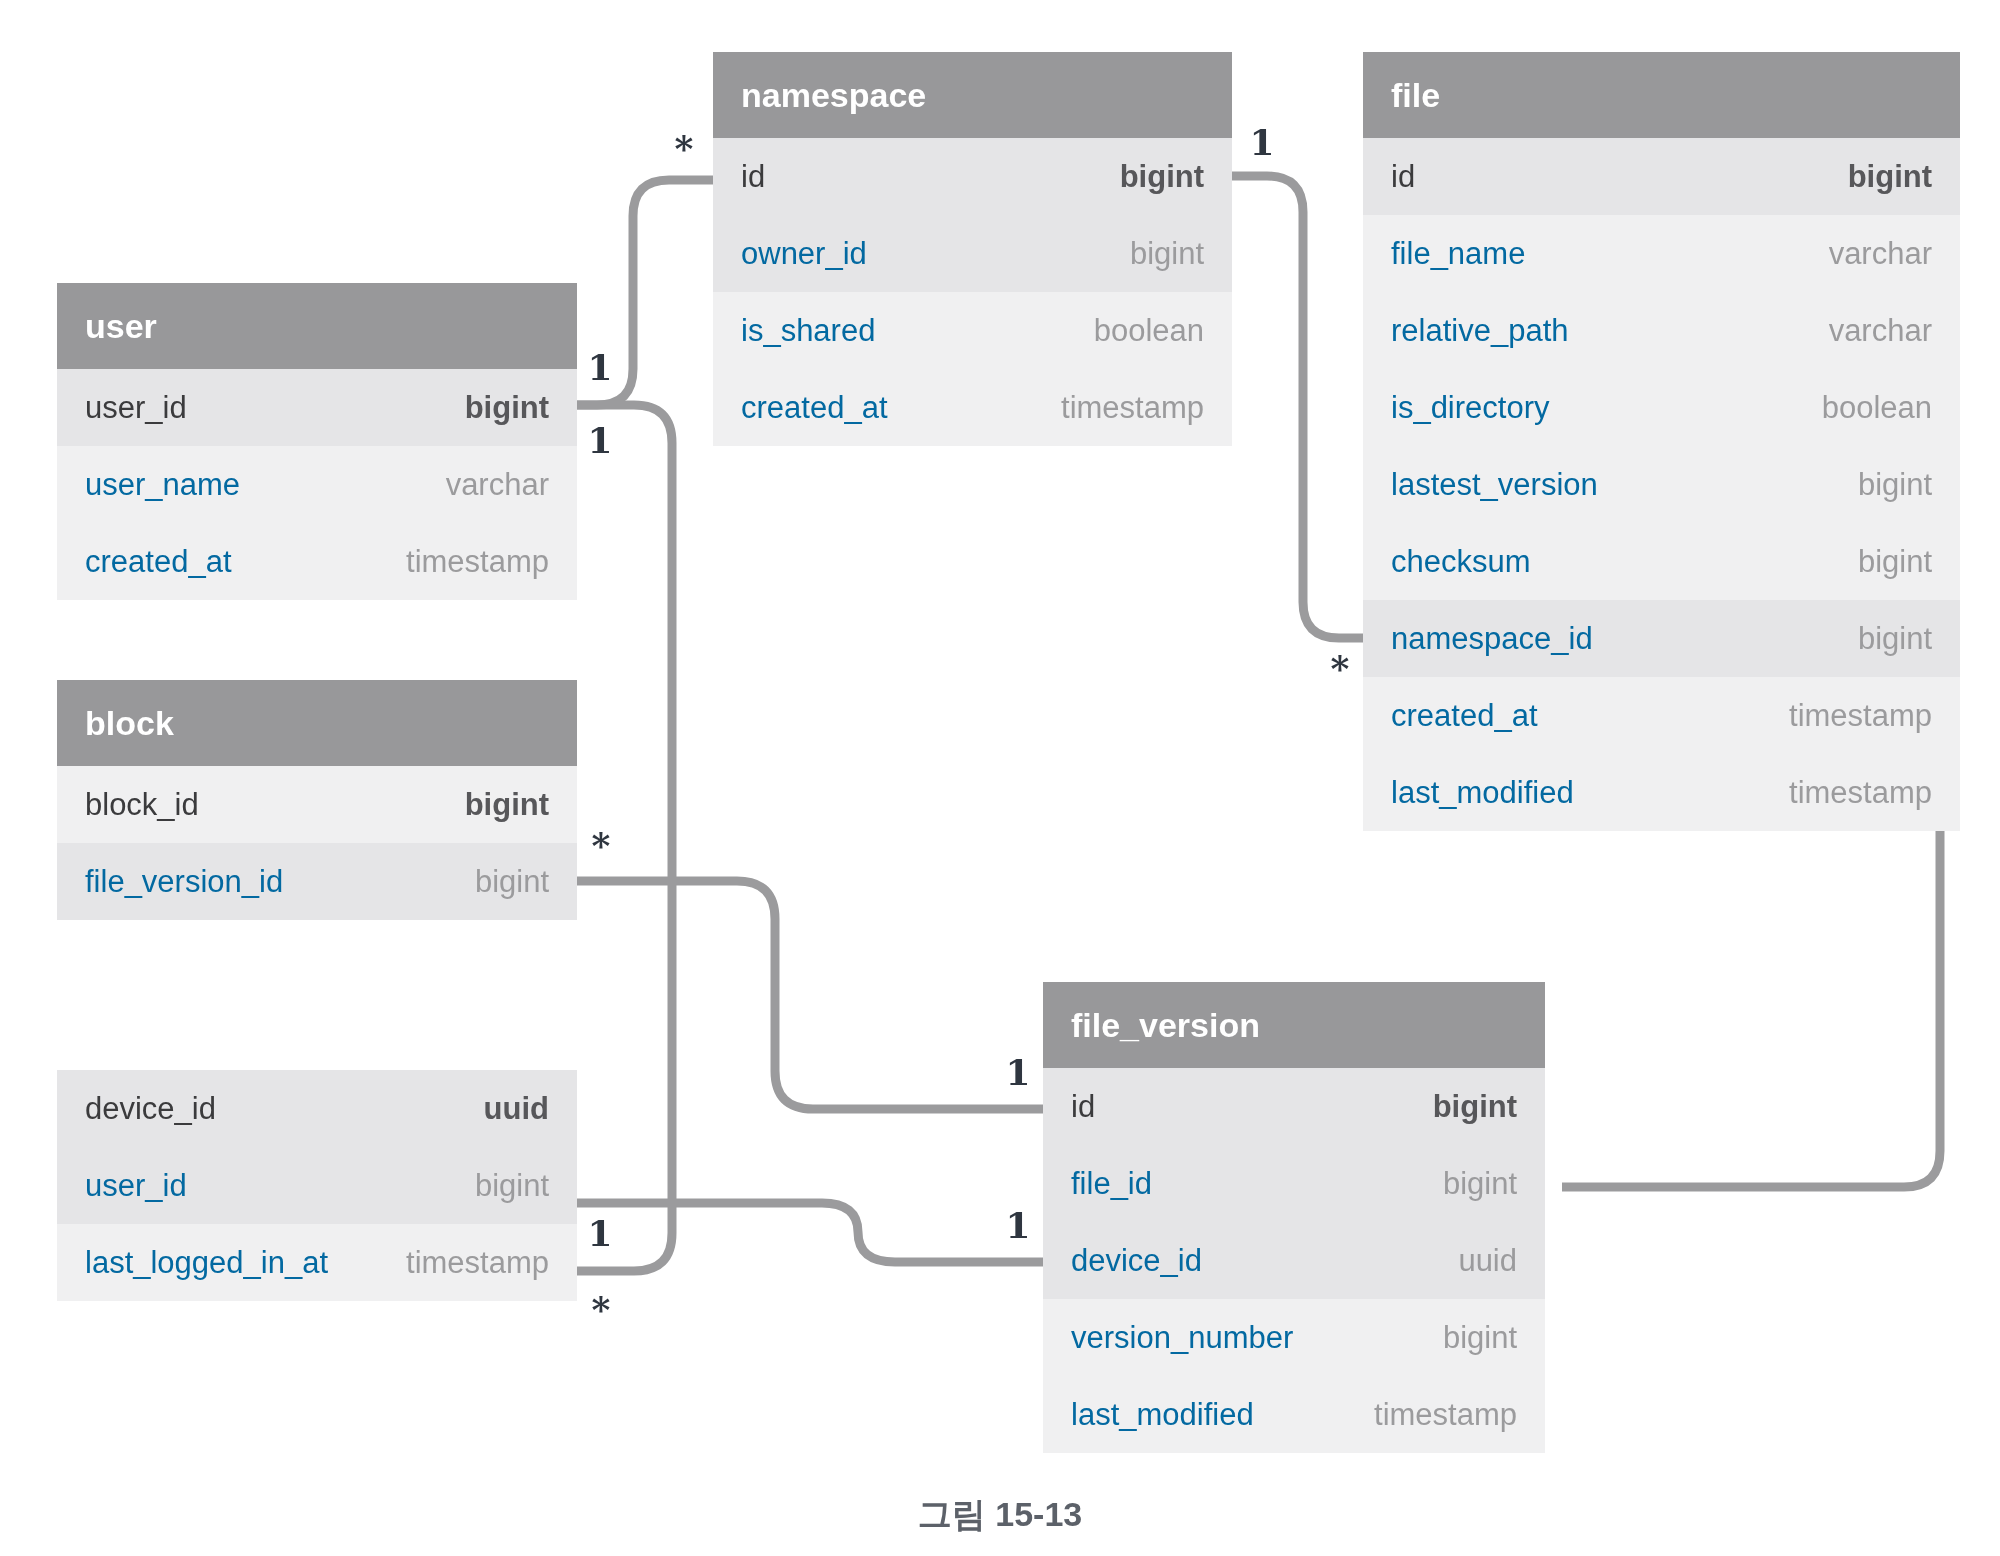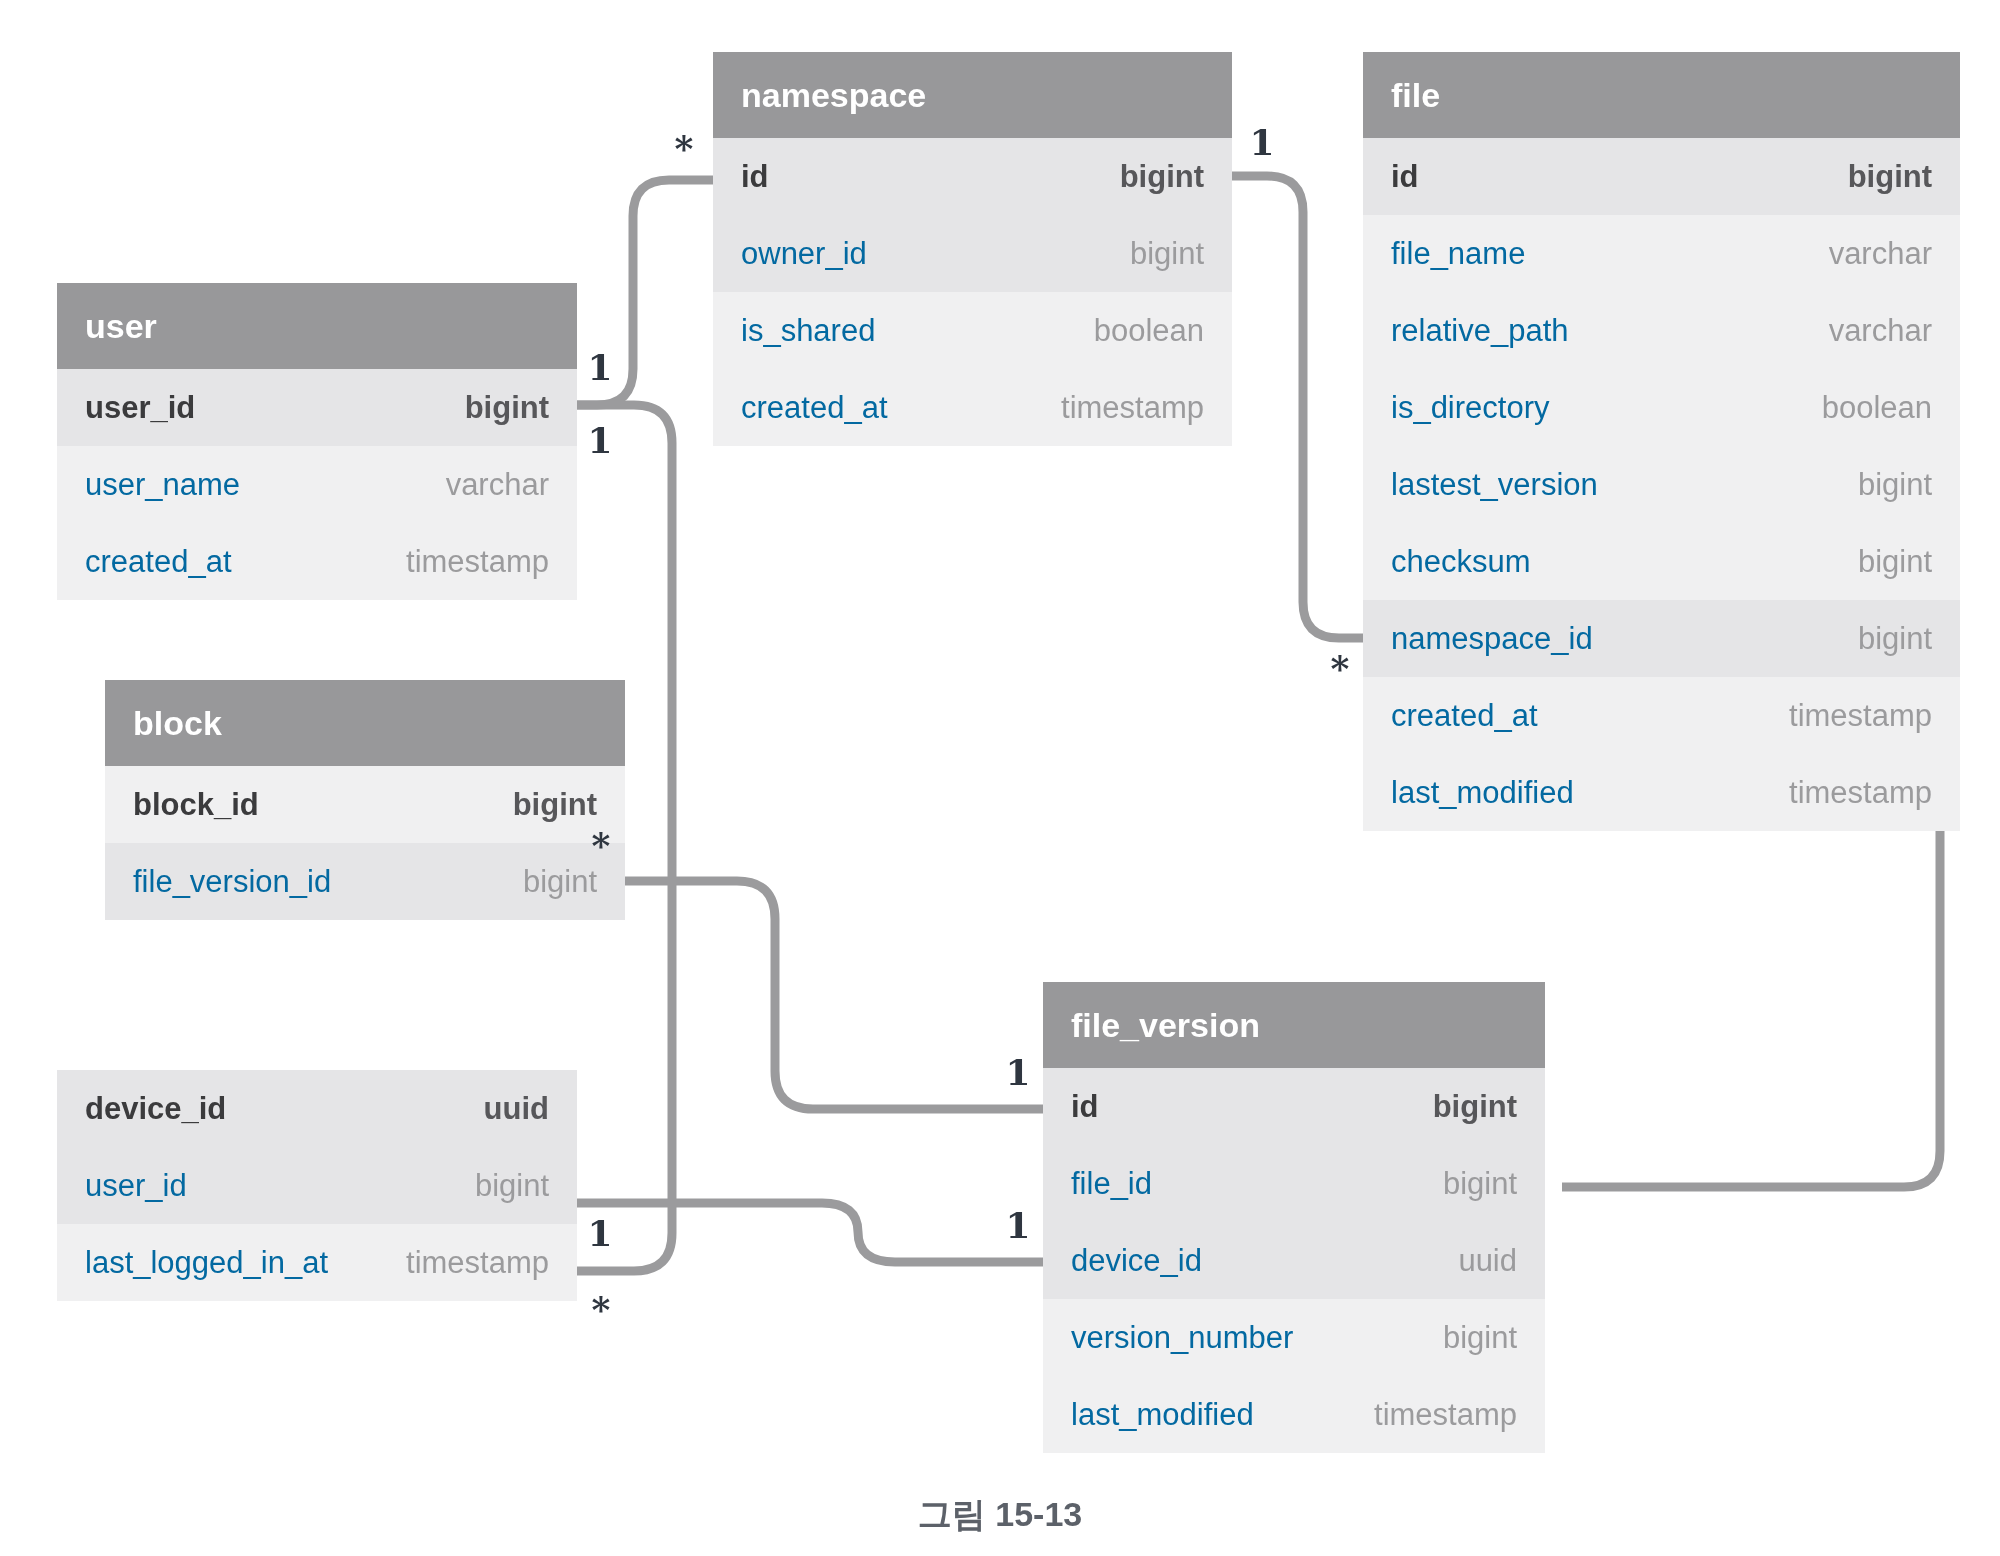--- a/index.html
+++ b/index.html
@@ -23,21 +23,21 @@
   .trow{
     height:77px;
     display:flex;align-items:center;justify-content:space-between;
     padding:0 28px;
     background:var(--row,#f0f0f1);
     font-size:31px;
   }
   .trow.hl{background:var(--rowhl,#e5e5e7);}
   .fname{color:#0369a1;}
   .ftype{color:#9b9b9d;}
-  .trow.key .fname{color:#3b3b3d;font-weight:700;}
+  .trow.key .fname{color:#3b3b3d;font-weight:400;}
   .trow.key .ftype{color:#57575a;font-weight:700;}
   #markers{position:absolute;left:0;top:0;z-index:3;}
   .card{
     position:absolute;
     transform:translate(-50%,-50%);
     font-family:"DejaVu Serif",serif;
     font-weight:700;font-size:36px;
     color:var(--marker,#2f3640);
     line-height:1;
   }
@@ -72,21 +72,21 @@
         </div>
         <div class="trow">
           <span class="fname">user_name</span>
           <span class="ftype">varchar</span>
         </div>
         <div class="trow">
           <span class="fname">created_at</span>
           <span class="ftype">timestamp</span>
         </div>
       </div>
-      <div class="table" style="left: 57px; top: 680px; width: 520px; margin-left: 48px;">
+      <div class="table" style="left: 57px; top: 680px; width: 520px;">
         <div class="thead">block</div>
         <div class="trow key">
           <span class="fname">block_id</span>
           <span class="ftype">bigint</span>
         </div>
         <div class="trow hl">
           <span class="fname">file_version_id</span>
           <span class="ftype">bigint</span>
         </div>
       </div>

